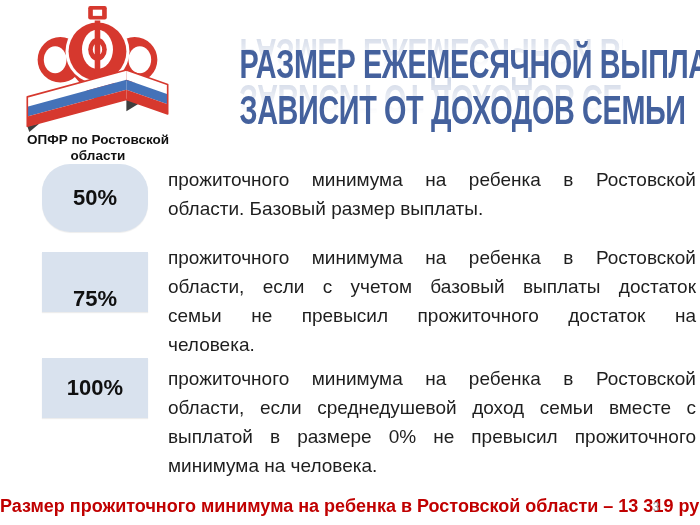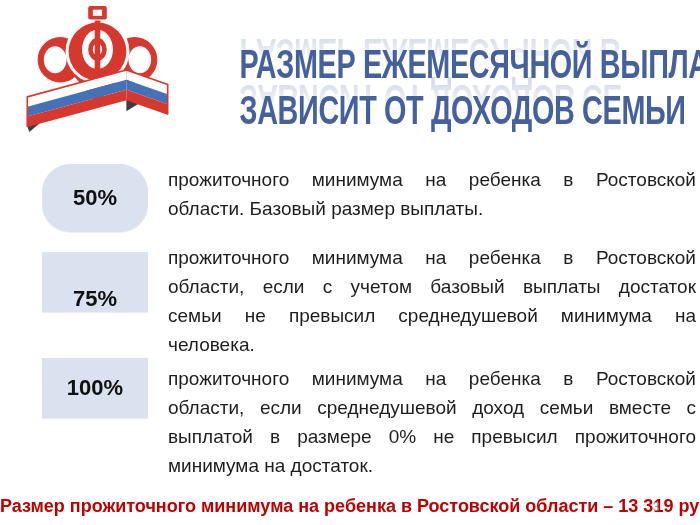--- a/index.html
+++ b/index.html
@@ -103,20 +103,24 @@
         <polygon class="c-dark" points="100,92.5 113,96 100,104"></polygon>
         <polygon class="c-white" points="4,90 100,64 100,73.5 4,99.5"></polygon>
         <polygon class="c-blue" points="4,99.5 100,73.5 100,83 4,109"></polygon>
         <polygon class="c-red" points="4,109 100,83 100,92.5 4,118.5"></polygon>
         <polygon class="c-white" points="100,64 140,78 140,87.5 100,73.5"></polygon>
         <polygon class="c-blue" points="100,73.5 140,87.5 140,97 100,83"></polygon>
         <polygon class="c-red" points="100,83 140,97 140,106.5 100,92.5"></polygon>
         <polygon class="flag-outline" points="4,90 100,64 140,78 140,106.5 100,92.5 4,118.5"></polygon>
       </g>
     </svg>
+    <div class="logo-caption">
+      <div>ОПФР по Ростовской</div>
+      <div>области</div>
+    </div>
   </div>
 
   <div class="title">
     <div class="tline">
       <span class="trefl" aria-hidden="true">РАЗМЕР ЕЖЕМЕСЯЧНОЙ ВЫПЛАТЫ</span>
       <span class="tmain">РАЗМЕР ЕЖЕМЕСЯЧНОЙ ВЫПЛАТЫ</span>
     </div>
     <div class="tline">
       <span class="trefl" aria-hidden="true">ЗАВИСИТ ОТ ДОХОДОВ СЕМЬИ</span>
       <span class="tmain">ЗАВИСИТ ОТ ДОХОДОВ СЕМЬИ</span>
@@ -130,31 +134,31 @@
     <div class="jline">прожиточного минимума на ребенка в Ростовской</div>
     <div class="jline last">области. Базовый размер выплаты.</div>
   </div>
 
   <div class="pbox pbox2">
     <span>75%</span>
   </div>
   <div class="ptext ptext2">
     <div class="jline">прожиточного минимума на ребенка в Ростовской</div>
     <div class="jline">области, если с учетом базовый выплаты достаток</div>
-    <div class="jline">семьи не превысил среднедушевой минимума на</div>
+    <div class="jline">семьи не превысил прожиточного достаток на</div>
     <div class="jline last">человека.</div>
   </div>
 
   <div class="pbox pbox3">
     <span>100%</span>
   </div>
   <div class="ptext ptext3">
     <div class="jline">прожиточного минимума на ребенка в Ростовской</div>
     <div class="jline">области, если среднедушевой доход семьи вместе с</div>
     <div class="jline">выплатой в размере 0% не превысил прожиточного</div>
-    <div class="jline last">минимума на достаток.</div>
+    <div class="jline last">минимума на человека.</div>
   </div>
 
   <div class="footer">Размер прожиточного минимума на ребенка в Ростовской области – 13 319 руб.</div>
 
   <div class="pagenum">3</div>
 
 </div>
 
 </body></html>

